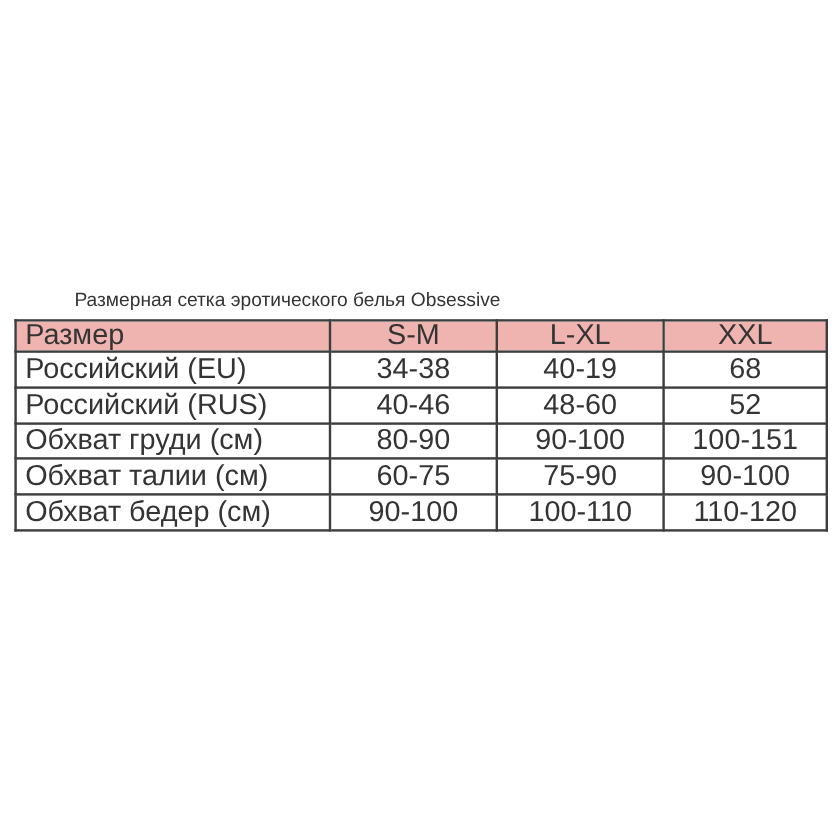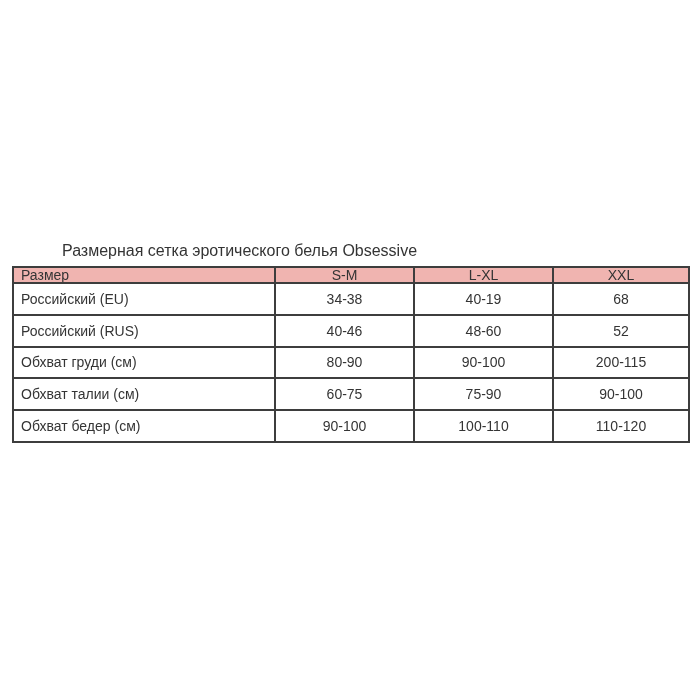--- a/index.html
+++ b/index.html
@@ -31,21 +31,21 @@
     top: 266px;
     width: 676px;
     height: 177px;
     border-collapse: collapse;
     table-layout: fixed;
   }
   table.size-table th,
   table.size-table td {
     border: 2px solid var(--border-color, #3d3d3d);
     padding: 0;
-    font-size: 14px;
+    font-size: 24px;
     font-weight: normal;
     color: var(--text-color, #343434);
     text-align: center;
     vertical-align: middle;
     line-height: 1;
     overflow: hidden;
     white-space: nowrap;
   }
   table.size-table th {
     background: var(--header-bg, #f0b4b0);
@@ -87,21 +87,21 @@
         <tr>
           <td class="label-cell">Российский (RUS)</td>
           <td>40-46</td>
           <td>48-60</td>
           <td>52</td>
         </tr>
         <tr>
           <td class="label-cell">Обхват груди (см)</td>
           <td>80-90</td>
           <td>90-100</td>
-          <td>200-115</td>
+          <td>100-151</td>
         </tr>
         <tr>
           <td class="label-cell">Обхват талии (см)</td>
           <td>60-75</td>
           <td>75-90</td>
           <td>90-100</td>
         </tr>
         <tr>
           <td class="label-cell">Обхват бедер (см)</td>
           <td>90-100</td>

